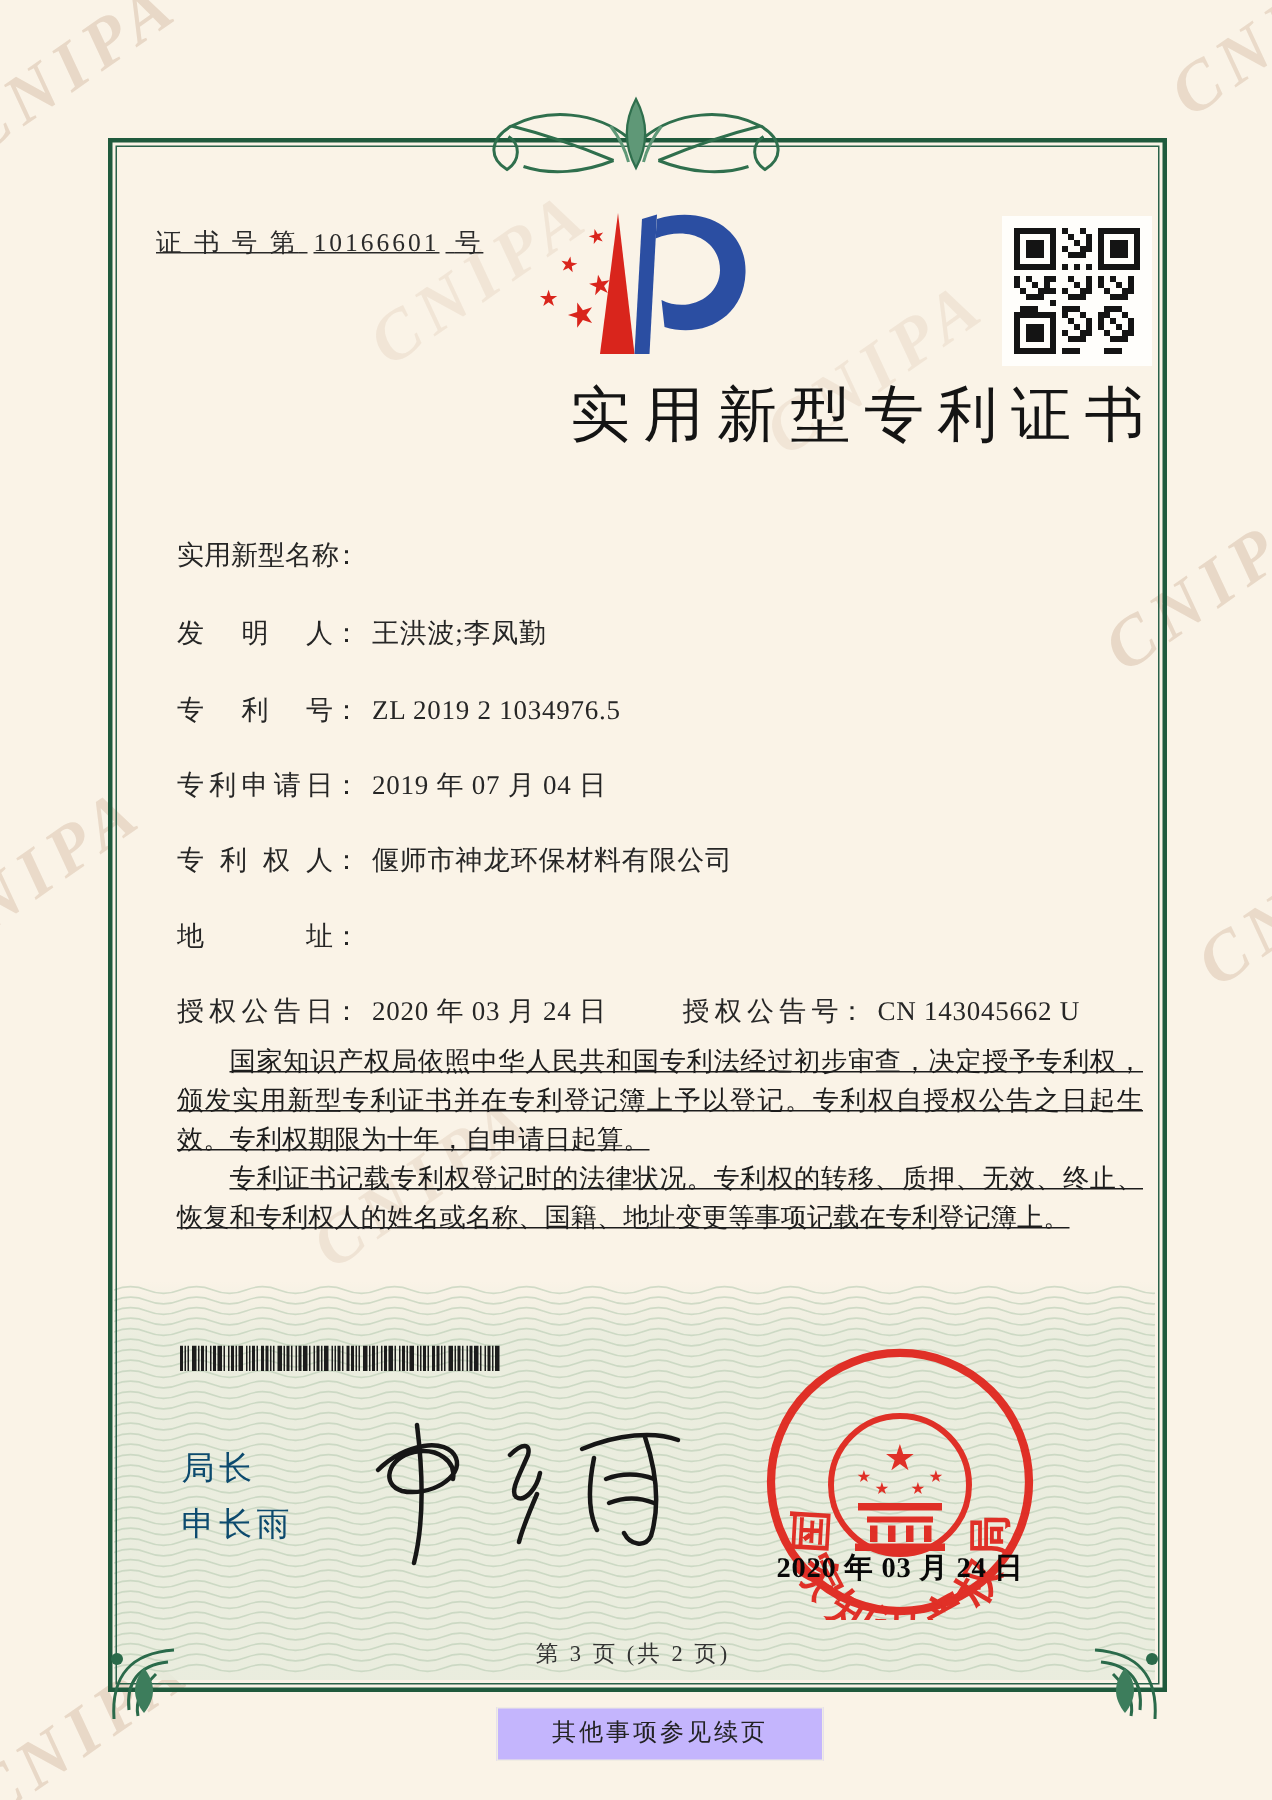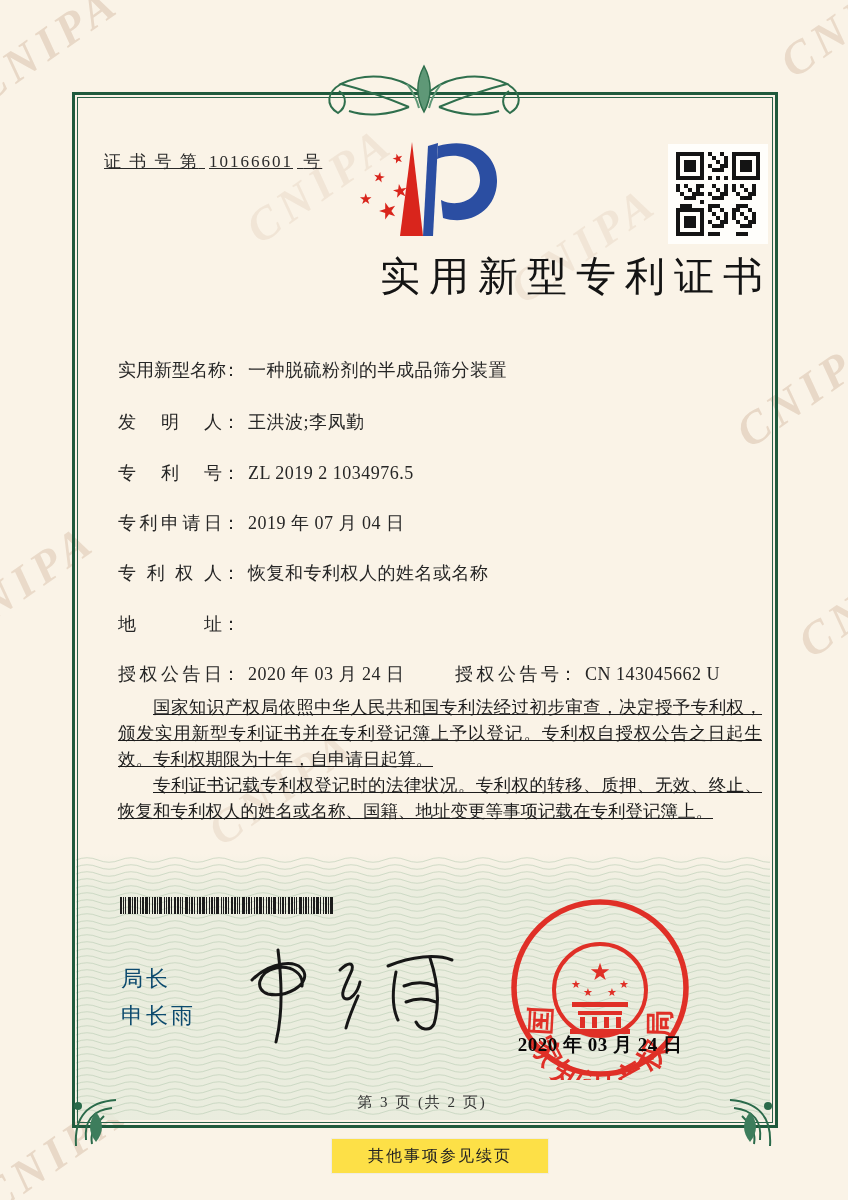--- a/index.html
+++ b/index.html
@@ -77,21 +77,21 @@
     position:absolute;left:498px;top:1032px;width:204px;text-align:center;
     font-size:19px;font-weight:600;color:#080808;letter-spacing:.5px;white-space:nowrap;
   }
 
   .page-num{
     position:absolute;left:72px;width:700px;top:1093px;text-align:center;
     font-size:15px;color:#333;letter-spacing:2px;
   }
   .note-box{
     position:absolute;left:331px;top:1138px;width:216px;height:34px;
-    background:#fde047;border:1px solid #f0ece2;
+    background:#c4b5fd;border:1px solid #f0ece2;
     text-align:center;line-height:34px;font-size:16px;color:#222;letter-spacing:2px;
   }
 </style>
 </head>
 <body>
 
 <div class="page">
 
   <div id="wm-layer">
       <span class="wm" style="left: -38px; top: 18px; opacity: 0.6;">CNIPA</span>
@@ -401,21 +401,20 @@
   <div class="row" style="top:358px">
     <span class="jlabel">
         <span>实</span>
         <span>用</span>
         <span>新</span>
         <span>型</span>
         <span>名</span>
         <span>称</span>
       </span>
       <span class="colon">：</span>
-    <span class="value">一种脱硫粉剂的半成品筛分装置</span>
   </div>
   <div class="row" style="top:410px">
     <span class="jlabel">
         <span>发</span>
         <span>明</span>
         <span>人</span>
       </span>
       <span class="colon">：</span>
     <span class="value">王洪波;李凤勤</span>
   </div>
@@ -440,21 +439,21 @@
     <span class="value">2019 年 07 月 04 日</span>
   </div>
   <div class="row" style="top:561px">
     <span class="jlabel">
         <span>专</span>
         <span>利</span>
         <span>权</span>
         <span>人</span>
       </span>
       <span class="colon">：</span>
-    <span class="value">恢复和专利权人的姓名或名称</span>
+    <span class="value">偃师市神龙环保材料有限公司</span>
   </div>
   <div class="row" style="top:612px">
     <span class="jlabel">
         <span>地</span>
         <span>址</span>
       </span>
       <span class="colon">：</span>
   </div>
 
   <div class="row grant-row" style="top:662px;height:26px;">

